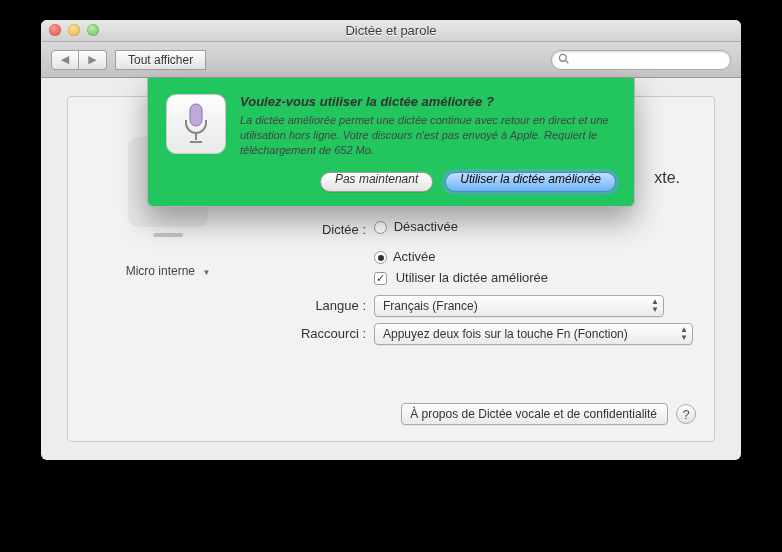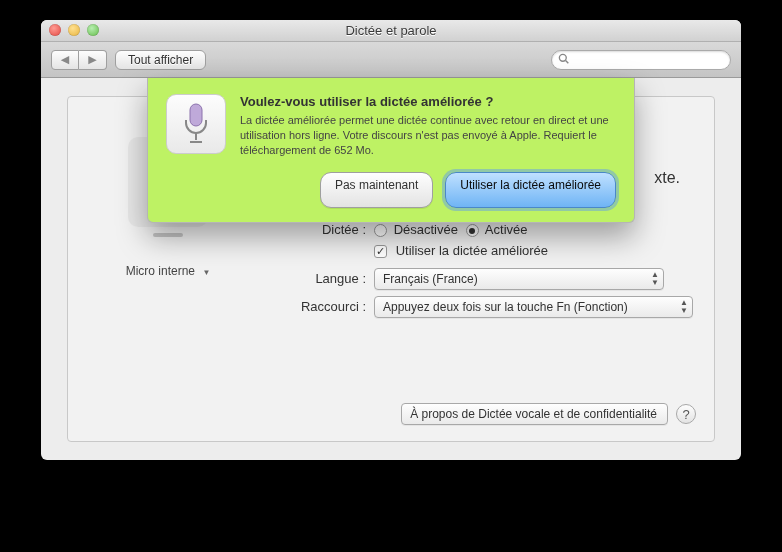--- a/index.html
+++ b/index.html
@@ -78,21 +78,21 @@
     color: #888;
     font-size: 11px;
   }
   .nav-btn.left { border-radius: 4px 0 0 4px; }
   .nav-btn.right { border-radius: 0 4px 4px 0; border-left: none; }
   .pill-btn {
     height: 20px;
     padding: 0 12px;
     background: linear-gradient(#fdfdfd, #e4e4e4);
     border: 1px solid #9f9f9f;
-    border-radius: 6px;
+    border-radius: 0;
     font-size: 12px;
     display: flex;
     align-items: center;
     text-shadow: 0 1px 0 #fff;
   }
   .spacer { flex: 1; }
   .search-field {
     width: 180px;
     height: 20px;
     background: #fff;
@@ -170,23 +170,24 @@
     text-align: right;
     padding-right: 8px;
     padding-top: 3px;
     font-size: 13px;
   }
   .form-control {
     flex: 1;
   }
   .radios {
     display: flex;
-    gap: 8px;
-    align-items: flex-end;
+    gap: 15px;
+    align-items: flex-start;
     font-size: 13px;
+    flex-direction: column;
   }
   .radio {
     width: 13px;
     height: 13px;
     border-radius: 50%;
     border: 1px solid #999;
     background: #fff;
     display: inline-flex;
     align-items: center;
     justify-content: center;
@@ -270,27 +271,28 @@
     font-size: 16px;
     color: #333;
   }
 
   
   .sheet {
     position: absolute;
     top: 58px;
     left: 106px;
     width: 488px;
-    background: #bef264;
+    background: #22c55e;
     border: 1px solid #b5b5b5;
     border-top: none;
     border-radius: 0 0 6px 6px;
     box-shadow: 0 14px 30px rgba(0,0,0,0.35);
     padding: 16px 18px 14px 18px;
     z-index: 10;
+    font-style: italic;
   }
   .sheet-body {
     display: flex;
     gap: 14px;
   }
   .sheet-icon {
     width: 60px;
     height: 60px;
     background: linear-gradient(#fdfdfd, #e9e9e9);
     border: 1px solid #ccc;
@@ -311,28 +313,28 @@
     color: #444;
     line-height: 1.35;
   }
   .sheet-buttons {
     display: flex;
     justify-content: flex-end;
     gap: 12px;
     margin-top: 14px;
   }
   .mac-btn {
-    height: 36px;
+    height: 20px;
     padding: 5px 14px;
     border-radius: 11px;
     border: 1px solid #9f9f9f;
     background: linear-gradient(#fefefe, #e3e3e3);
     font-size: 12px;
     display: flex;
-    align-items: flex-start;
+    align-items: flex-end;
     box-shadow: 0 1px 0 rgba(0,0,0,0.08);
   }
   .mac-btn.default {
     background: linear-gradient(#bfe0ff, #6fb4f5);
     border-color: #4a88c8;
     box-shadow: 0 0 0 3px rgba(100,160,230,0.5);
     color: #0a0a0a;
   }
 </style>
 </head>

